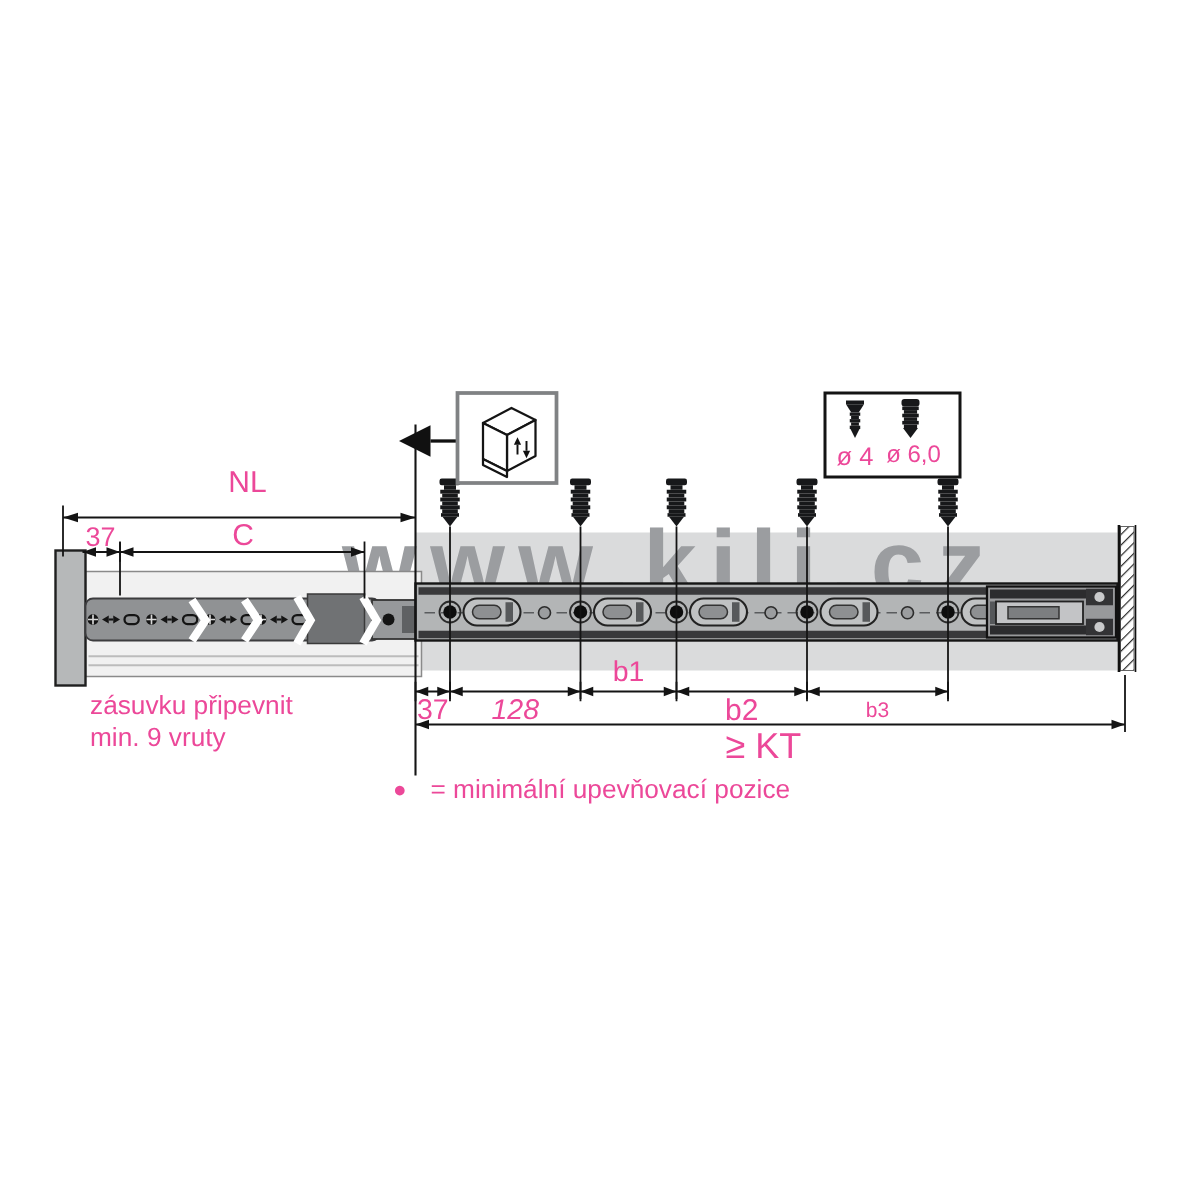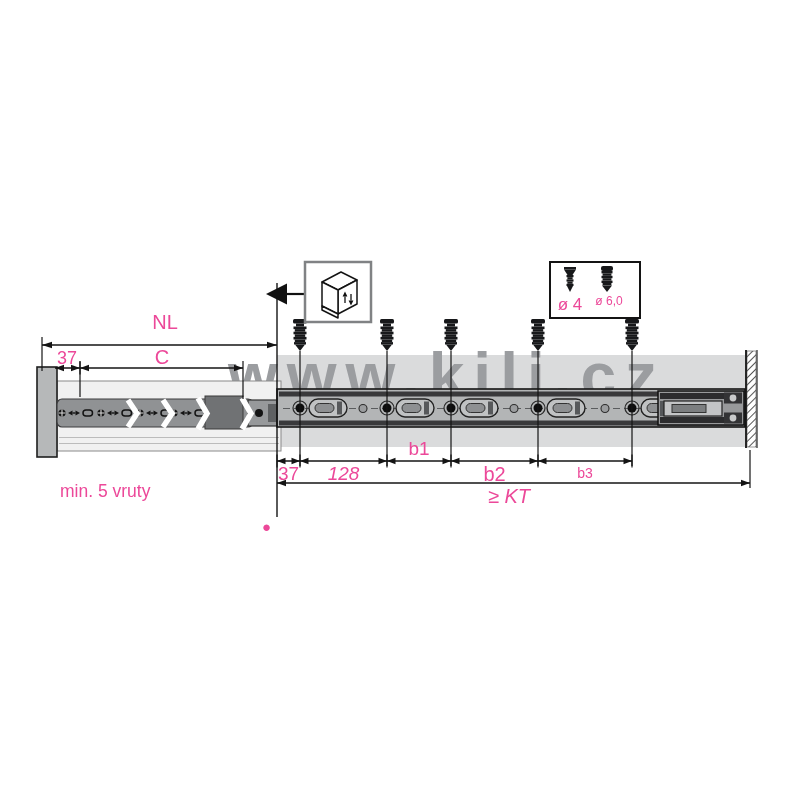--- a/index.html
+++ b/index.html
@@ -224,22 +224,24 @@
   <div class="lbl ctr" style="left:140px;top:311px;width:50px;font-size:20px;">NL</div>
   <div class="lbl ctr" style="left:52px;top:348px;width:30px;font-size:18px;">37</div>
   <div class="lbl ctr" style="left:145px;top:346px;width:34px;font-size:20px;">C</div>
 
   <div class="lbl ctr" style="left:272px;top:463px;width:33px;font-size:19px;">37</div>
   <div class="lbl ctr" style="left:300px;top:463px;width:87px;font-size:19px;font-style:italic;">128</div>
   <div class="lbl ctr" style="left:387px;top:438px;width:64px;font-size:19px;">b1</div>
   <div class="lbl ctr" style="left:451px;top:463px;width:87px;font-size:20px;">b2</div>
   <div class="lbl ctr" style="left:538px;top:466px;width:94px;font-size:14px;">b3</div>
 
-  <div class="lbl ctr" style="left:473px;top:485px;width:72px;font-size:20px;font-style:italic;">≥ KT</div>
+  <div class="lbl ctr" style="left:473px;top:485px;width:72px;font-size:24px;">≥ KT</div>
 
   <div class="lbl ctr" style="left:550px;top:295px;width:40px;font-size:17px;">ø 4</div>
-  <div class="lbl ctr" style="left:585px;top:295px;width:48px;font-size:12px;">ø 6,0</div>
-
-  <div class="lbl" style="left:60px;top:482px;font-size:17.5px;">min. 5 vruty</div>
+  <div class="lbl ctr" style="left:585px;top:295px;width:48px;font-size:16px;">ø 6,0</div>
+
+  <div class="lbl" style="left:60px;top:461px;font-size:17.5px;">zásuvku připevnit</div>
+  <div class="lbl" style="left:60px;top:482px;font-size:17.5px;">min. 9 vruty</div>
 
   <div class="lbl" style="left:262px;top:519px;font-size:15px;">●</div>
+  <div class="lbl" style="left:287px;top:517px;font-size:17.5px;">= minimální upevňovací pozice</div>
 
 </div>
 
 </body></html>

